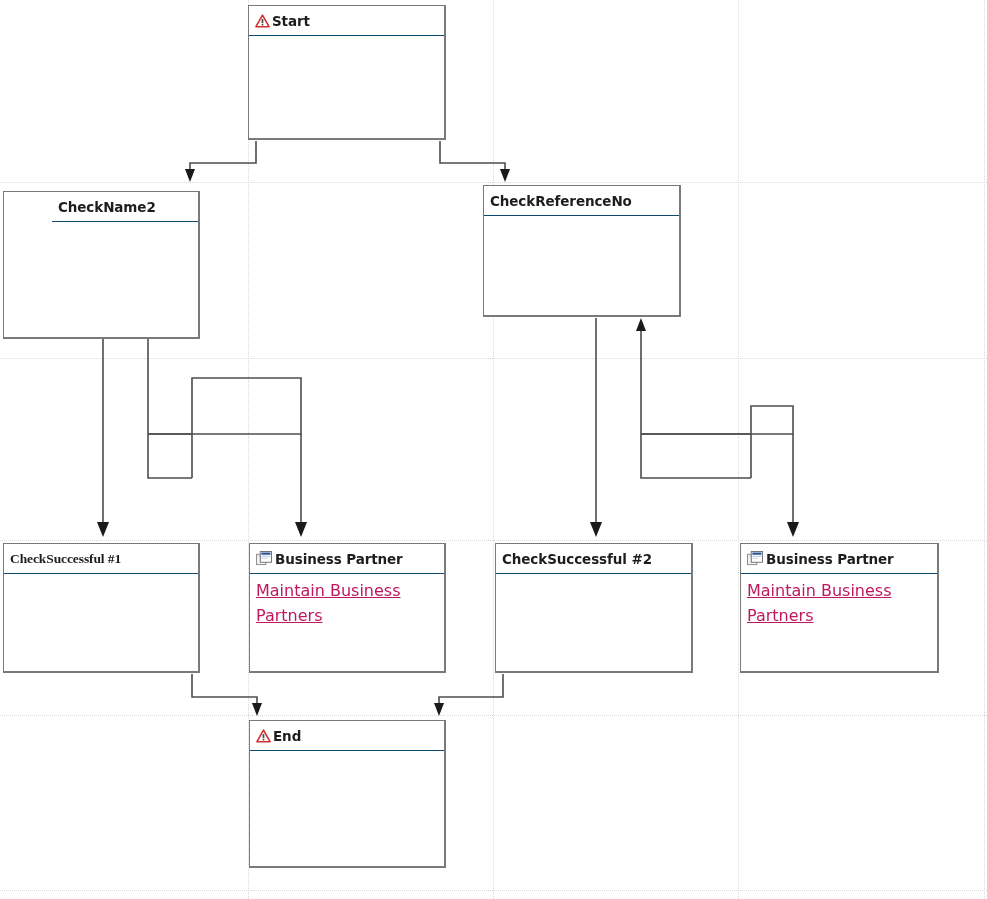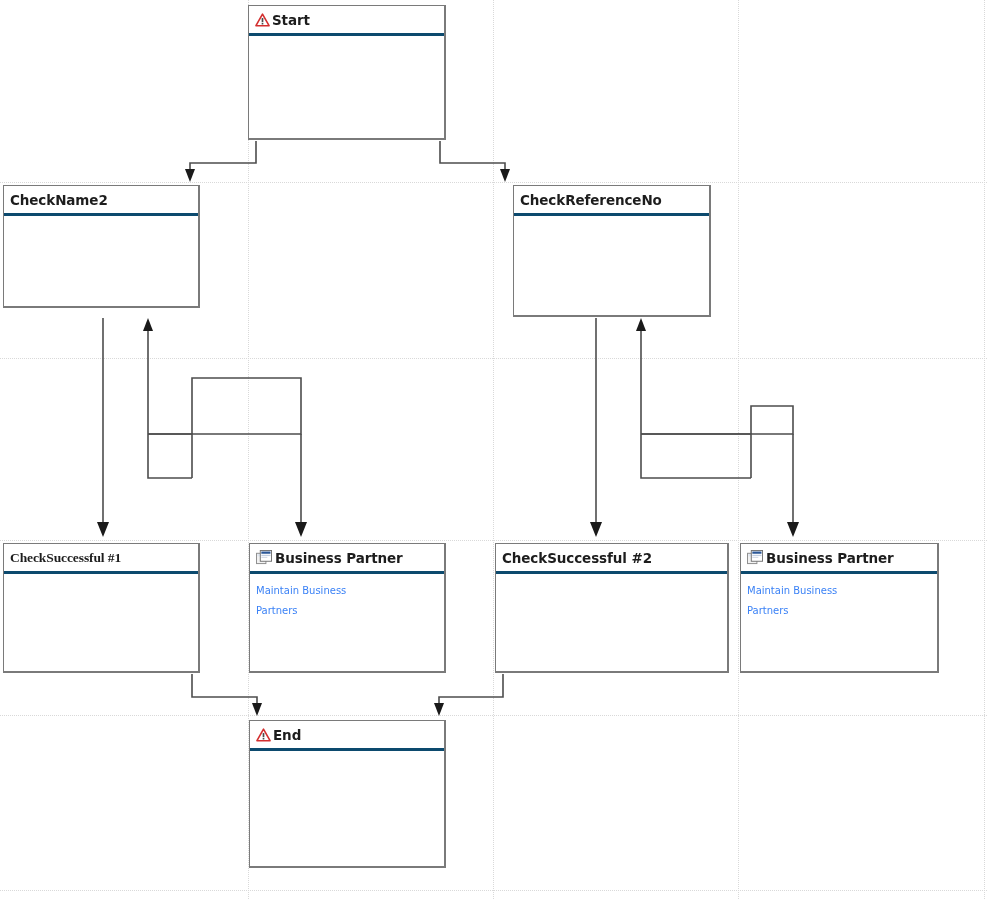--- a/index.html
+++ b/index.html
@@ -60,21 +60,21 @@
     border: 1px solid #7a7a7a;
     border-bottom: 2px solid #7a7a7a;
     border-right: 2px solid #7a7a7a;
     display: flex;
     flex-direction: column;
   }
   .node-title {
     box-sizing: border-box;
     height: 30px;
     flex: 0 0 30px;
-    border-bottom: 3px solid #0c4a6e;
+    border-bottom: 1px solid #0c4a6e;
     display: flex;
     align-items: center;
     padding: 0 0 0 6px;
     gap: 2px;
     background: #ffffff;
   }
   .node-title .title-text {
     font-size: 13.5px;
     font-weight: bold;
     color: #1d1d1d;
@@ -82,24 +82,25 @@
     white-space: nowrap;
   }
   .node-body {
     flex: 1 1 auto;
     box-sizing: border-box;
     padding: 5px 6px 0 6px;
     background: #ffffff;
     overflow: hidden;
   }
   .node-body .body-text {
-    font-size: 10px;
-    color: #3b82f6;
+    font-size: 16px;
+    color: #be185d;
     line-height: 1.55;
     white-space: pre-line;
+    text-decoration: underline;
   }
   
   .icon {
     display: inline-flex;
     align-items: center;
     justify-content: center;
     flex: 0 0 auto;
   }
   .icon svg { display: block; }
 </style>
@@ -186,30 +187,30 @@
           <rect x="7.1" y="10.6" width="1.8" height="1.7" fill="#4a4a4a"></rect>
         </svg>
       </span>
       <span class="title-text">Start</span>
     </div>
     <div class="node-body">
       <span class="body-text"></span>
     </div>
   </div>
 
-  <div class="node" style="left:3px; top:185px; width:197px; height:123px;">
+  <div class="node" style="left:3px; top:191px; width:197px; height:148px;padding-left:48px;">
     <div class="node-title">
       <span class="title-text">CheckName2</span>
     </div>
     <div class="node-body">
       <span class="body-text"></span>
     </div>
   </div>
 
-  <div class="node" style="left:513px; top:185px; width:198px; height:132px;justify-content:flex-end;">
+  <div class="node" style="left:483px; top:185px; width:198px; height:132px;justify-content:flex-end;">
     <div class="node-title">
       <span class="title-text">CheckReferenceNo</span>
     </div>
     <div class="node-body">
       <span class="body-text"></span>
     </div>
   </div>
 
   <div class="node" style="left:3px; top:543px; width:197px; height:130px;font-family:Liberation Serif, serif;">
     <div class="node-title">
@@ -233,21 +234,21 @@
         </svg>
       </span>
       <span class="title-text">Business Partner</span>
     </div>
     <div class="node-body">
       <span class="body-text">Maintain Business
 Partners</span>
     </div>
   </div>
 
-  <div class="node" style="left:495px; top:543px; width:234px; height:130px;">
+  <div class="node" style="left:495px; top:543px; width:198px; height:130px;">
     <div class="node-title">
       <span class="title-text">CheckSuccessful #2</span>
     </div>
     <div class="node-body">
       <span class="body-text"></span>
     </div>
   </div>
 
   <div class="node" style="left:740px; top:543px; width:199px; height:130px;">
     <div class="node-title">

